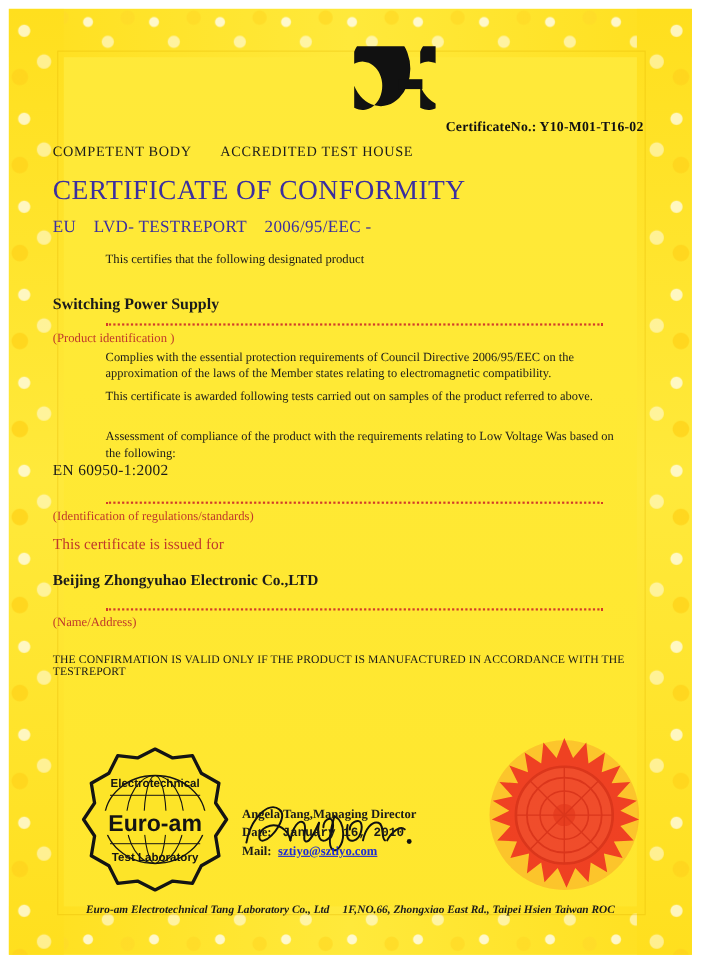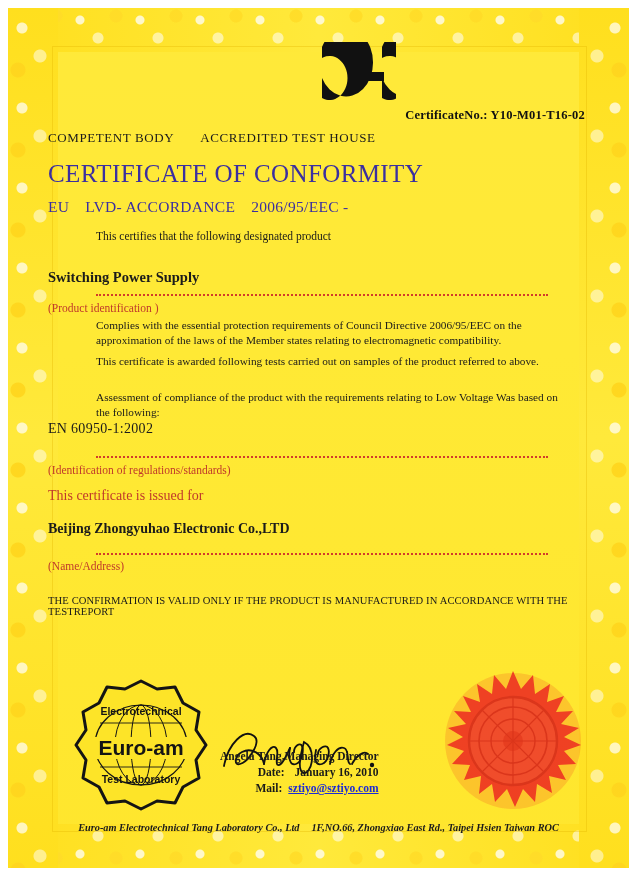--- a/index.html
+++ b/index.html
@@ -248,36 +248,36 @@
     left: 170px;
     top: 696px;
     width: 160px;
     height: 56px;
   }
   .signature svg { display: block; }
 
   .sig-block {
     position: absolute;
     left: 172px;
-    top: 724px;
-    text-align: right;
+    top: 709px;
+    text-align: left;
   }
   .sig-name {
     font-size: 11.5px;
     font-weight: bold;
     color: #1a1a1a;
     margin-bottom: 4px;
   }
   .sig-date {
     font-size: 11.5px;
     font-weight: bold;
     color: #1a1a1a;
     margin-bottom: 4px;
   }
-  .sig-date .val { font-weight: bold; margin-left: 10px; }
+  .sig-date .val { font-weight: bold; margin-left: 10px; font-family: Liberation Mono, monospace; }
   .sig-mail {
     font-size: 11.5px;
     font-weight: bold;
     color: #1a1a1a;
   }
   .sig-mail .email {
     color: #1c2bd6;
     text-decoration: underline;
     margin-left: 6px;
     font-weight: bold;
@@ -323,21 +323,21 @@
         <span>Y10-M01-T16-02</span>
       </div>
 
       <div class="body-line competent-row">
         <span>COMPETENT BODY</span><span class="gap"></span><span>ACCREDITED TEST HOUSE</span>
       </div>
 
       <div class="body-line title-main">CERTIFICATE OF CONFORMITY</div>
 
       <div class="body-line title-sub">
-        <span>EU</span><span class="sp"></span><span>LVD- ACCORDANCE</span><span class="sp"></span><span>2006/95/EEC -</span>
+        <span>EU</span><span class="sp"></span><span>LVD- TESTREPORT</span><span class="sp"></span><span>2006/95/EEC -</span>
       </div>
 
       <div class="certifies">This certifies that the following designated product</div>
 
       <div class="body-line product-name">Switching Power Supply</div>
 
       <div class="dots-rule r1"></div>
       <div class="body-line caption cap1">(Product identification )</div>
 
       <div class="para p1">Complies with the essential protection requirements of Council Directive 2006/95/EEC on the approximation of the laws of the Member states relating to electromagnetic compatibility.</div>

